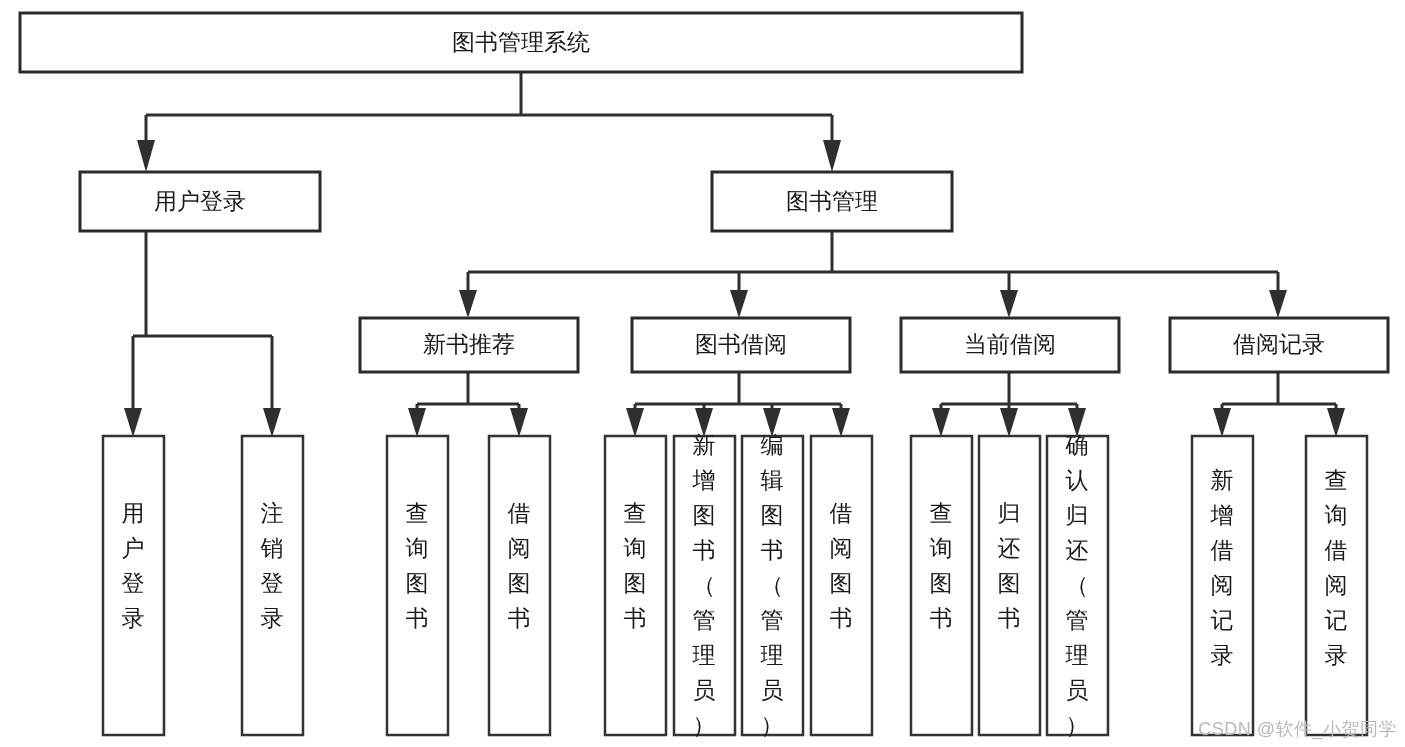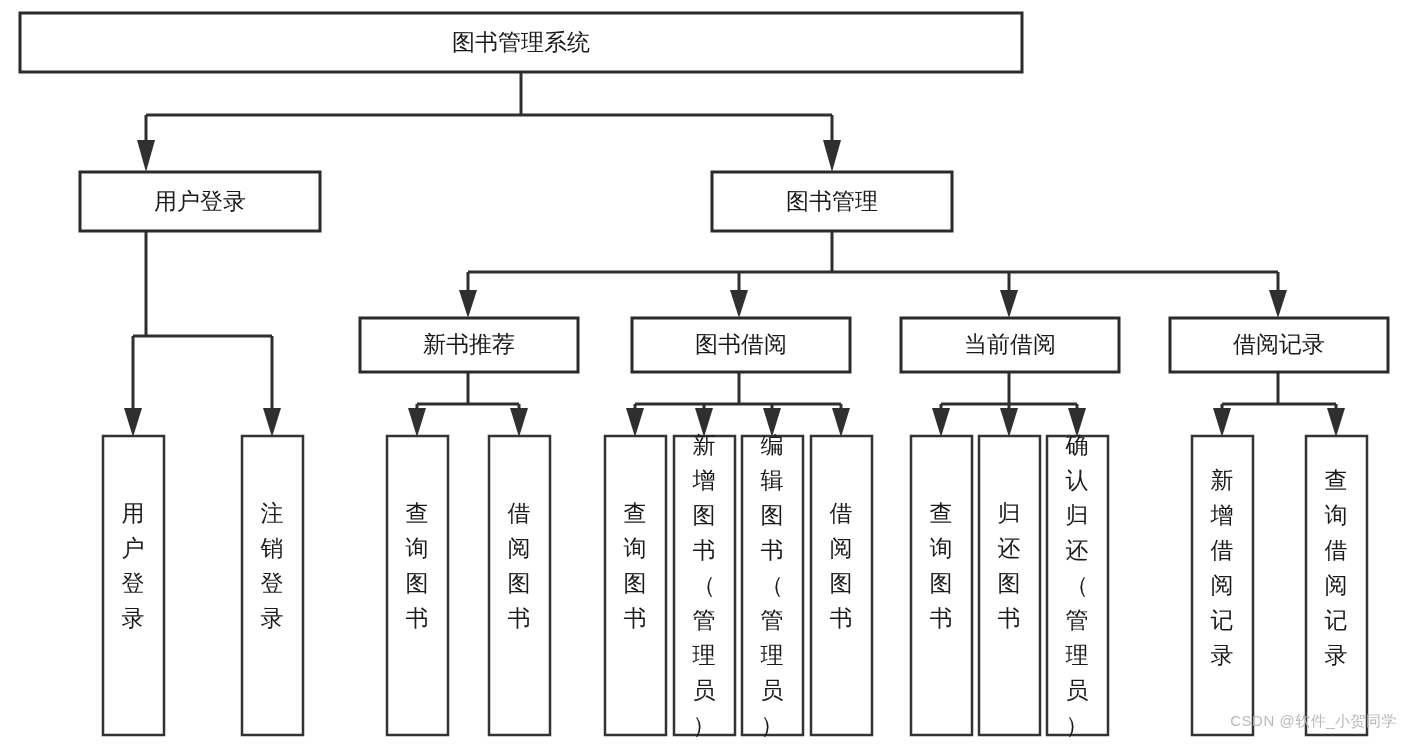--- a/index.html
+++ b/index.html
@@ -56,23 +56,23 @@
   }
   .node-label-v {
     font-family: "Liberation Sans", sans-serif;
     font-size: 23px;
     fill: #1a1a1a;
     text-anchor: middle;
   }
   .watermark {
     position: absolute;
     right: 8px;
-    bottom: 16px;
-    font-family: "Liberation Sans", sans-serif;
-    font-size: 15px;
+    bottom: 6px;
+    font-family: "Liberation Sans", sans-serif;
+    font-size: 18px;
     color: #b8b8b8;
     letter-spacing: 0.5px;
     white-space: nowrap;
     pointer-events: none;
     margin-top: 9px;
   }
 </style>
 </head>
 <body>
 

